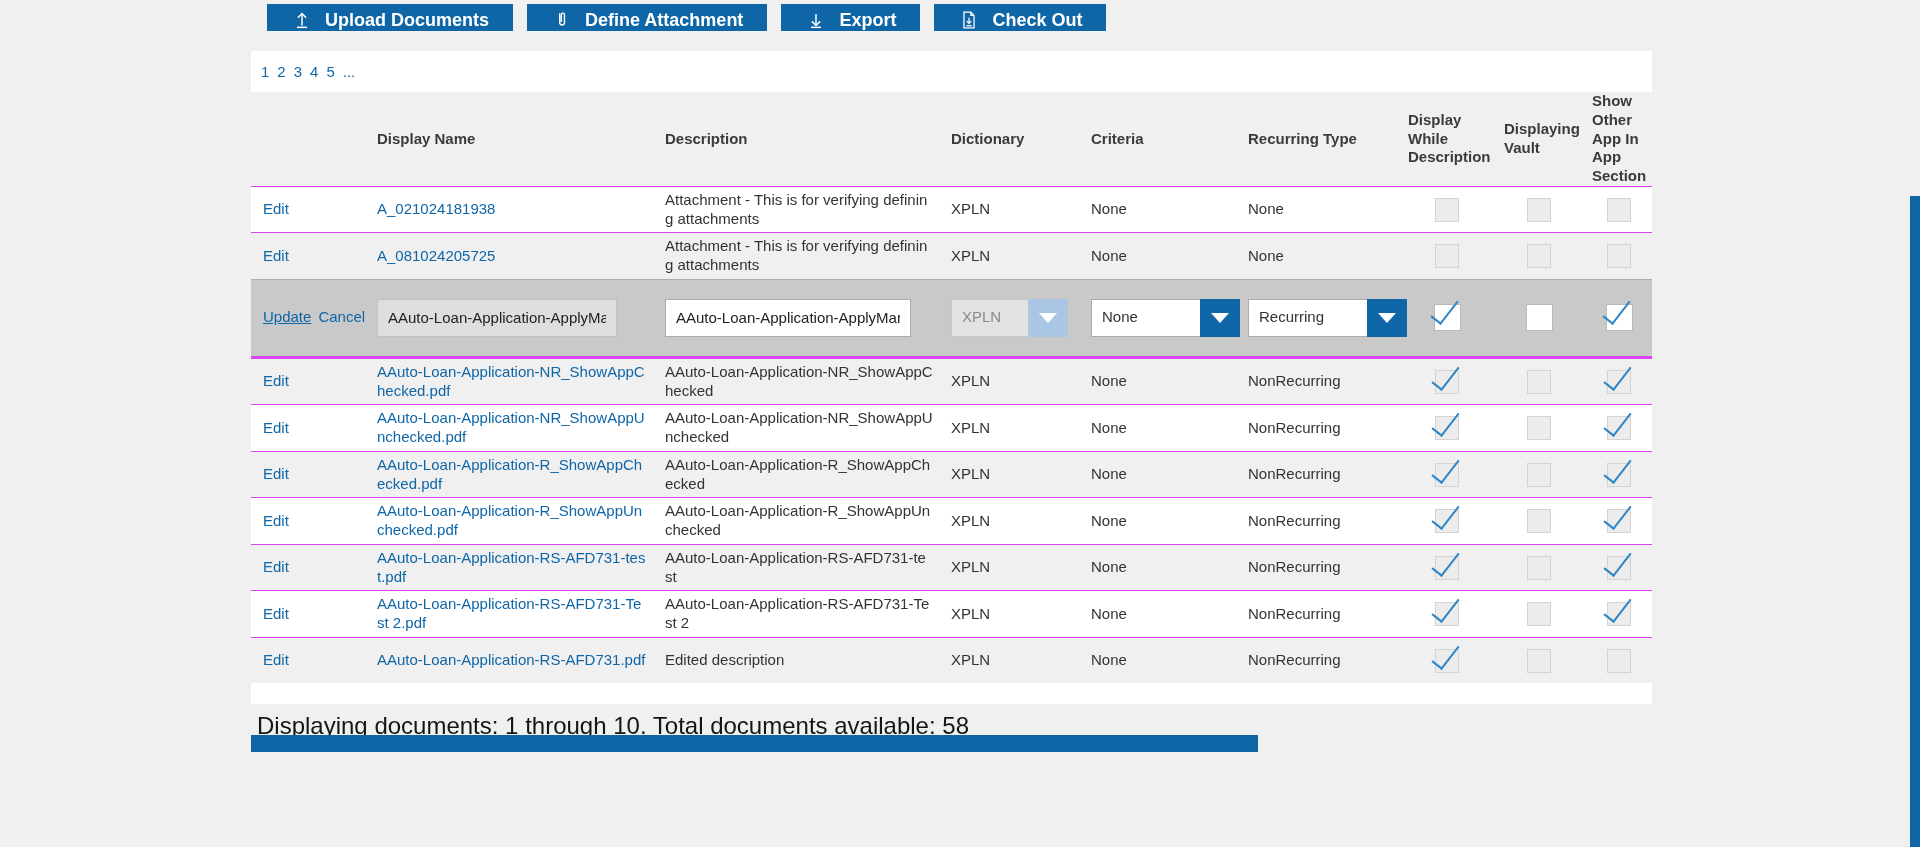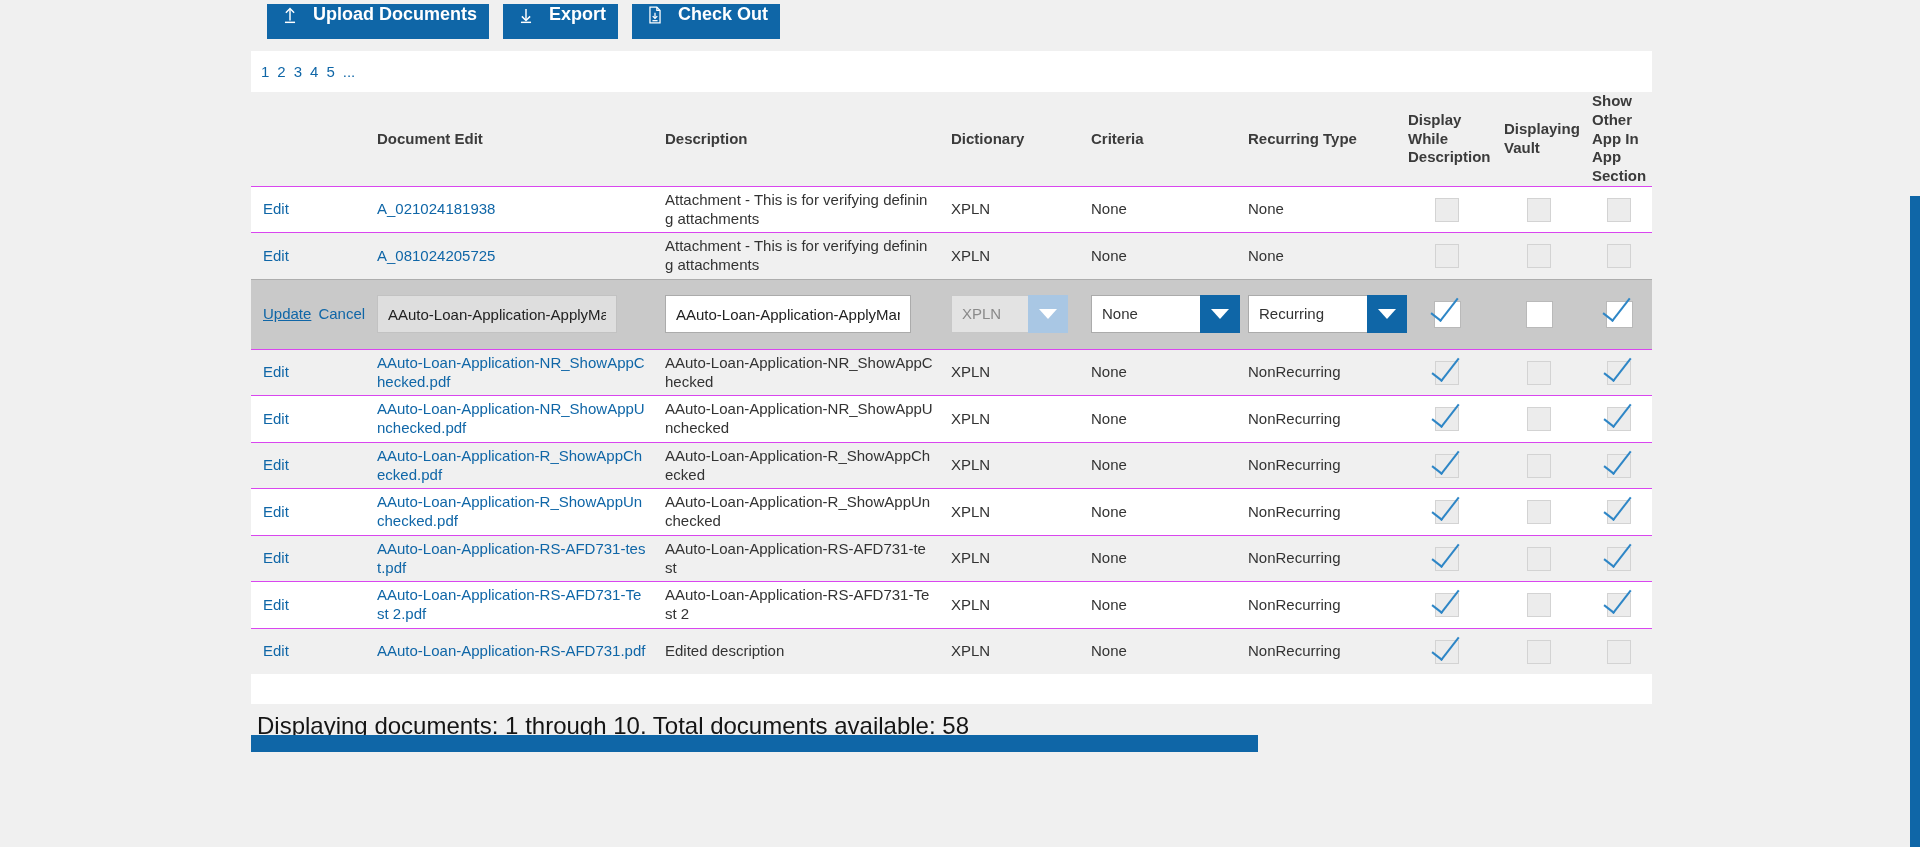--- a/index.html
+++ b/index.html
@@ -3,39 +3,39 @@
 <meta charset="utf-8">
 <style>
   html,body{margin:0;padding:0;}
   body{
     width:1920px;height:847px;position:relative;overflow:hidden;
     background:#f0f0f0;font-family:"Liberation Sans",sans-serif;color:#333;
   }
   
   .toolbar{position:absolute;left:267px;top:4px;display:flex;gap:14px;}
   .tb-btn{
-    background:#0f66a7;color:#fff;height:35px;border:none;display:flex;align-items:flex-start;
-    gap:12px;padding:0 12px;font-size:18px;font-weight:600;font-family:inherit;cursor:pointer;
+    background:#0f66a7;color:#fff;height:27px;border:none;display:flex;align-items:flex-end;
+    gap:12px;padding:0 24px;font-size:18px;font-weight:600;font-family:inherit;cursor:pointer;
   }
   .tb-icon{display:flex;align-items:center;}
   
   .panel{position:absolute;left:251px;top:51px;width:1401px;height:653px;background:#fff;}
   .pagination{height:41px;display:flex;align-items:center;gap:8px;padding-left:10px;font-size:15px;}
   .pg-link{color:#0f66a7;cursor:pointer;}
   
   table.doc-table{border-collapse:collapse;table-layout:fixed;width:1401px;font-size:15px;color:#333;}
   col.c0{width:114px}col.c1{width:288px}col.c2{width:286px}col.c3{width:140px}
   col.c4{width:157px}col.c5{width:160px}col.c6{width:96px}col.c7{width:88px}col.c8{width:72px}
   thead th{
     background:#f0f0f0;height:78px;vertical-align:middle;text-align:left;
     padding:0 6px 0 12px;font-weight:bold;color:#3b3b3b;font-size:15px;line-height:1.25;
   }
   tbody tr{height:46px;border-top:1px solid #d946ef;background:#fff;}
   tbody tr.stripe{background:#f0f0f0;}
-  tbody tr.edit-row{background:#c9c9c9;height:70px;border-top:1px solid #adadad;border-bottom:1px solid #d946ef;}
+  tbody tr.edit-row{background:#c9c9c9;height:78px;border-top:1px solid #adadad;border-bottom:3px solid #d946ef;}
   tbody td{padding:4px 6px 4px 12px;vertical-align:middle;line-height:1.25;}
   .wrap{word-break:break-all;}
   .link{color:#0f66a7;cursor:pointer;}
   .update-link{text-decoration:underline;margin-right:7px;}
   
   .cb{position:relative;width:24px;height:24px;box-sizing:border-box;margin:0 auto;
       background:#ececec;border:1px solid #d3d3d3;}
   .cb.edit-cb{width:27px;height:27px;background:#fff;border-color:#b9b9b9;cursor:pointer;}
   .tick{position:absolute;left:3px;top:-10px;width:11px;height:27px;
         border-right:2px solid #2e86c6;border-bottom:2px solid #2e86c6;transform:rotate(38deg);}
@@ -62,20 +62,28 @@
 <div class="toolbar">
     <button class="tb-btn">
       <span class="tb-icon">
         <svg width="22" height="22" viewBox="0 0 24 24" fill="none" stroke="#fff" stroke-width="1.6">
           <path d="M12 18V5.5"></path>
           <path d="M7.5 9.5 12 5l4.5 4.5"></path>
           <path d="M6.5 20h11"></path>
         </svg>
       </span>
       <span class="tb-label">Upload Documents</span>
+    </button>
+    <button class="tb-btn">
+      <span class="tb-icon">
+        <svg width="22" height="22" viewBox="0 0 24 24" fill="none" stroke="#fff" stroke-width="1.5">
+          <path d="M9.5 4.5v10.3a2.6 2.6 0 0 0 5.2 0V6.2a1.7 1.7 0 0 0-3.4 0v8"></path>
+        </svg>
+      </span>
+      <span class="tb-label">Define Attachment</span>
     </button>
     <button class="tb-btn">
       <span class="tb-icon">
         <svg width="22" height="22" viewBox="0 0 24 24" fill="none" stroke="#fff" stroke-width="1.6">
           <path d="M12 5.5V17.5"></path>
           <path d="M7.5 13.5 12 18l4.5-4.5"></path>
           <path d="M6.5 20h11"></path>
         </svg>
       </span>
       <span class="tb-label">Export</span>
@@ -111,21 +119,21 @@
         <col class="c3">
         <col class="c4">
       <col class="c5">
         <col class="c6">
         <col class="c7">
         <col class="c8">
     </colgroup>
     <thead>
         <tr>
           <th></th>
-          <th>Document Edit</th>
+          <th>Display Name</th>
           <th>Description</th>
           <th>Dictionary</th>
           <th>Criteria</th>
           <th>Recurring Type</th>
           <th>Display While Description</th>
           <th>Displaying Vault</th>
           <th>Show Other App In App Section</th>
         </tr>
       </thead>
     <tbody>

